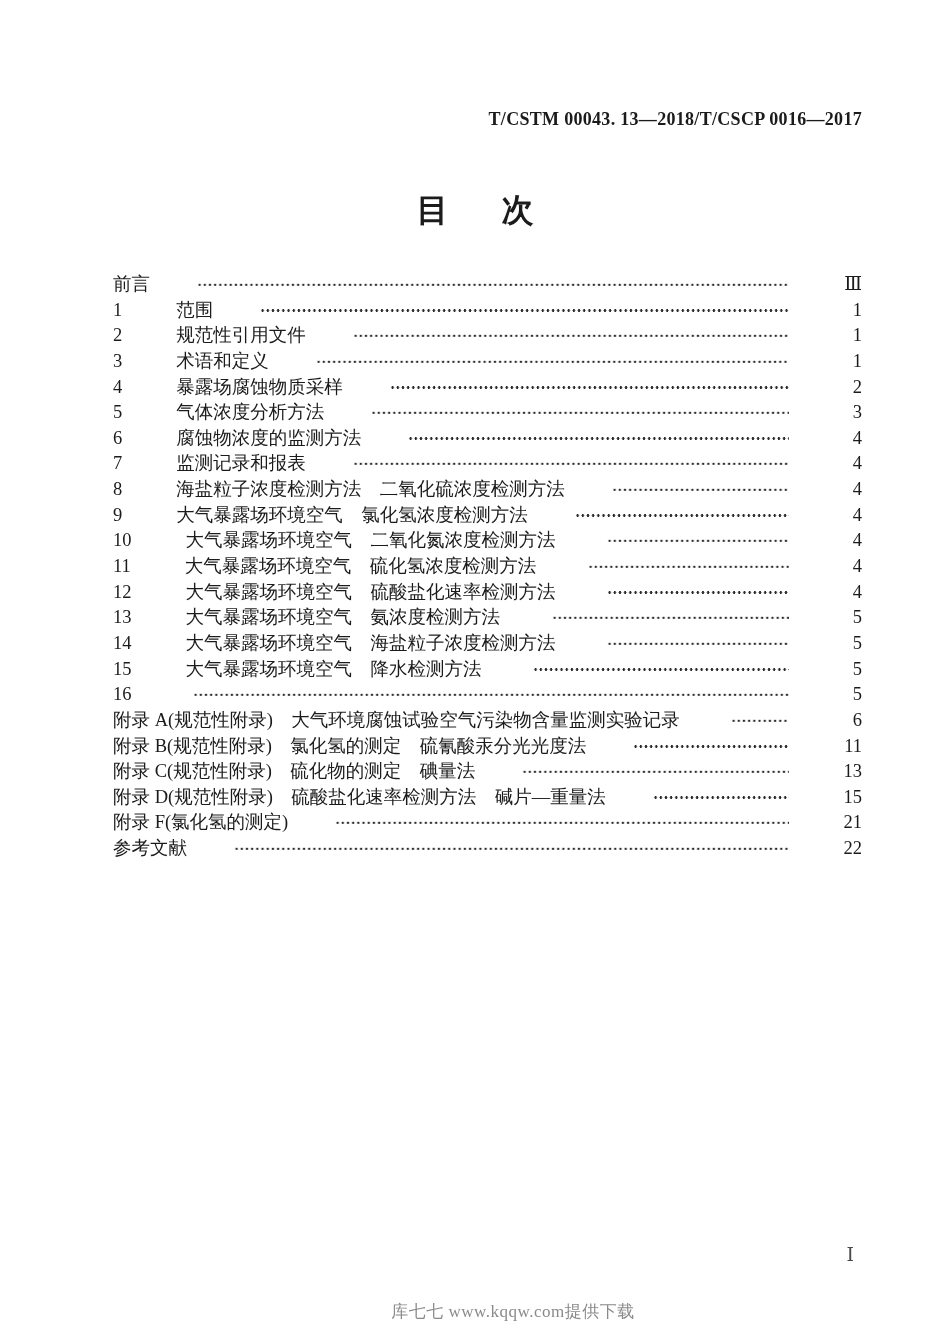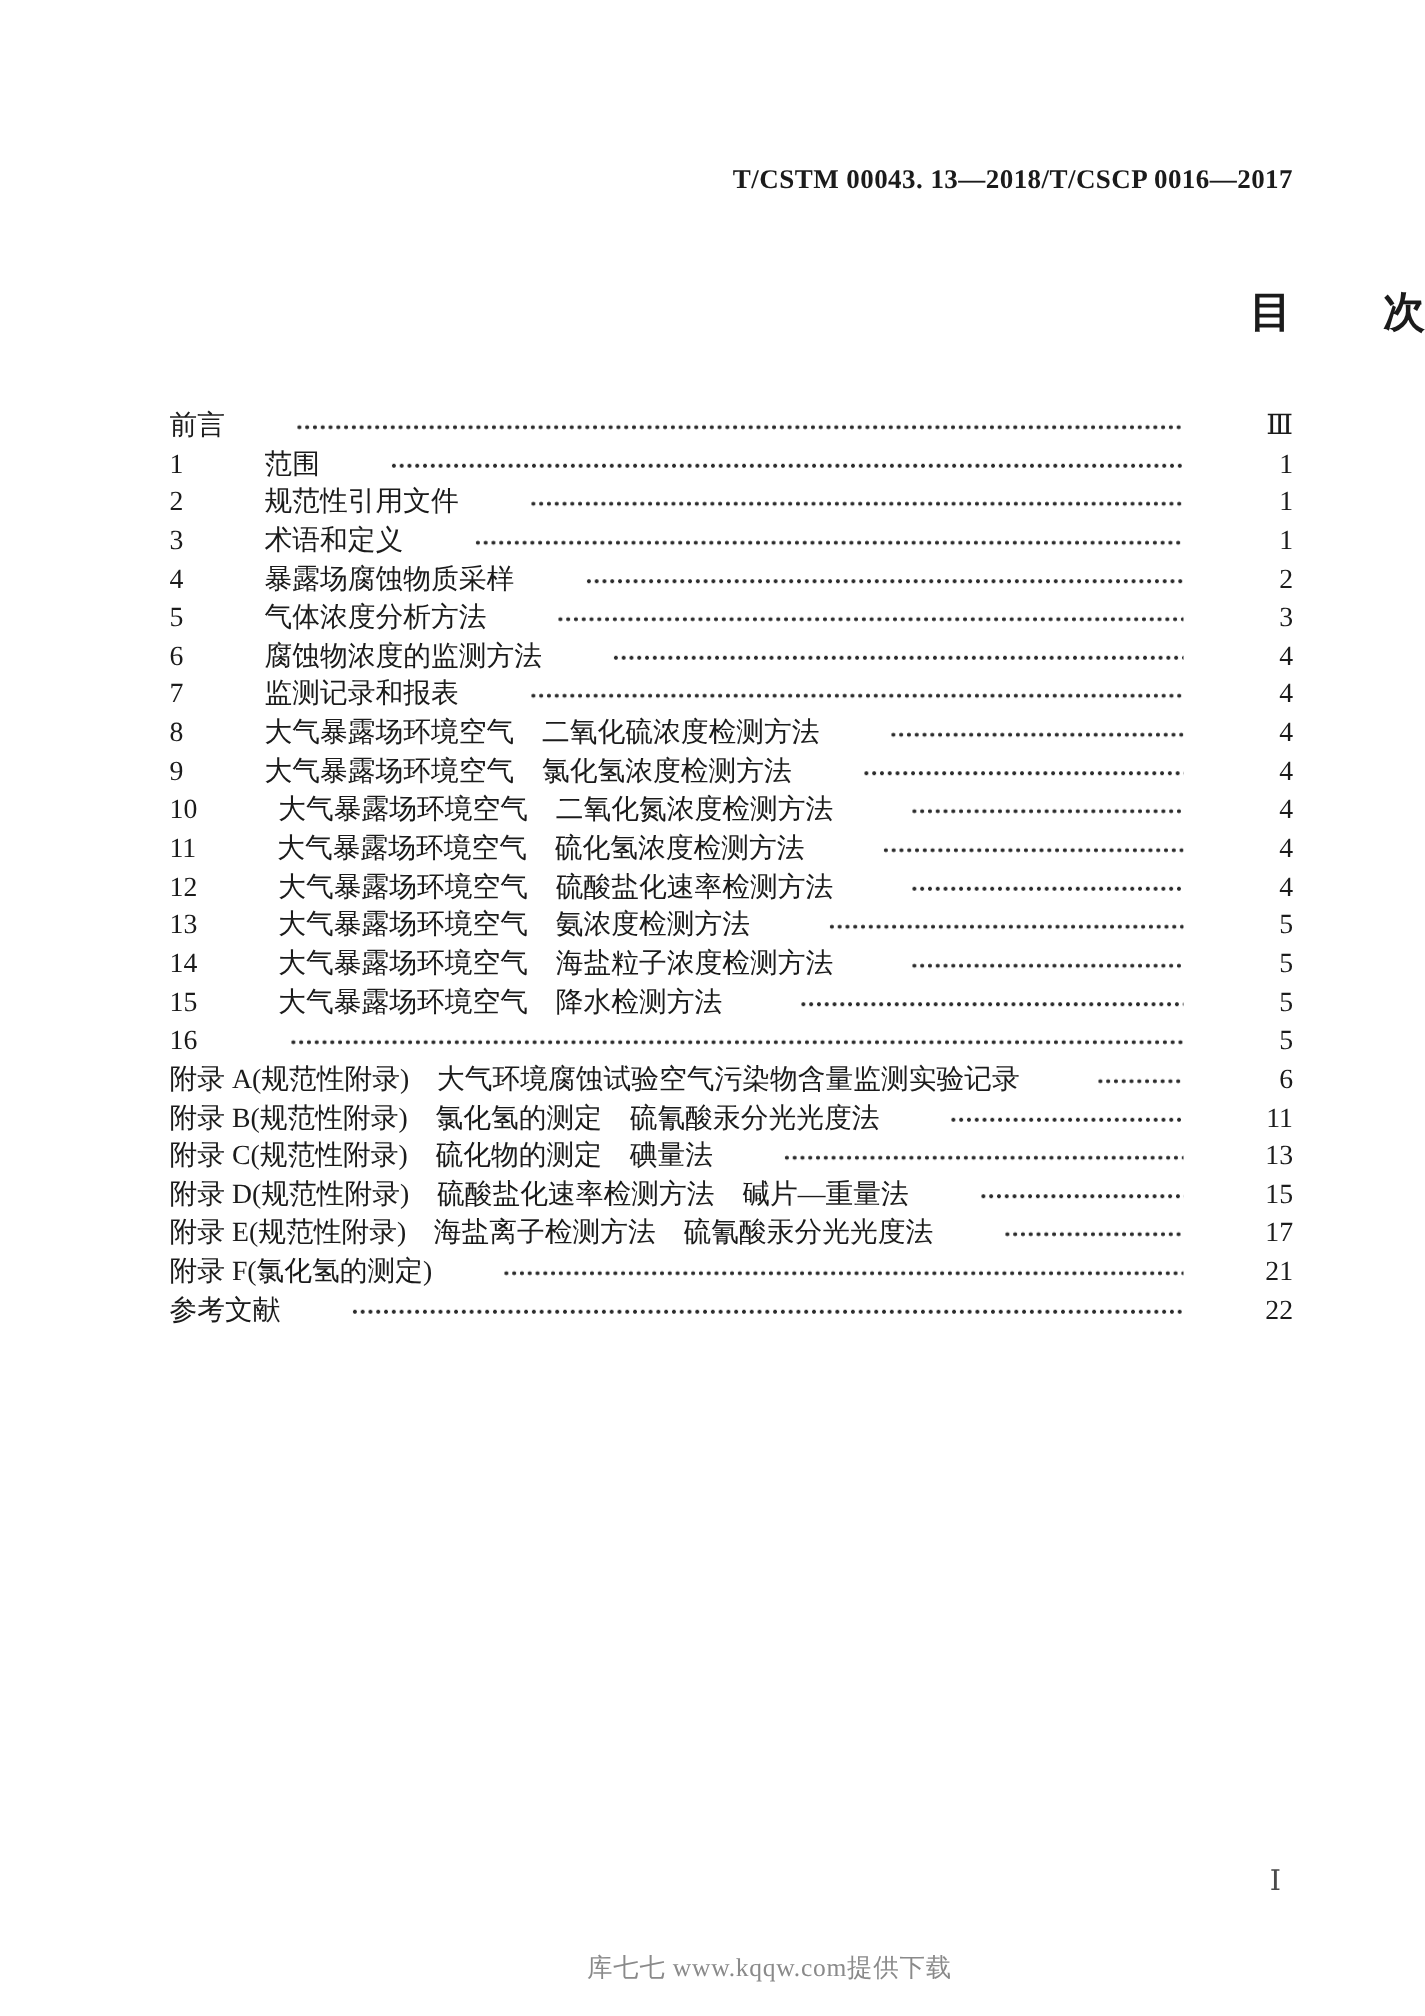--- a/index.html
+++ b/index.html
@@ -23,23 +23,23 @@
     font-size: 18px;
     font-weight: 700;
     letter-spacing: 0.3px;
     white-space: pre;
   }
   .doc-title {
     position: absolute;
     top: 189px;
     left: 0;
     width: 100%;
-    text-align: right;
-    font-family: Liberation Mono, monospace;
-    font-size: 28px;
+    text-align: center;
+    font-family: Liberation Sans, sans-serif;
+    font-size: 32px;
     font-weight: 700;
     word-spacing: 44px;
     white-space: pre;
   }
   .toc {
     position: absolute;
     left: 113px;
     right: 88px;
     top: 272px;
   }
@@ -144,21 +144,21 @@
         <span class="toc-page">4</span>
       </div>
     <div class="toc-row">
         <span class="toc-num">7</span>
         <span class="toc-title">监测记录和报表</span>
         <span class="toc-leader"></span>
         <span class="toc-page">4</span>
       </div>
     <div class="toc-row">
         <span class="toc-num">8</span>
-        <span class="toc-title">大气暴露场环境空气　二氧化硫浓度检测方法</span>
+        <span class="toc-title">海盐粒子浓度检测方法　二氧化硫浓度检测方法</span>
         <span class="toc-leader"></span>
         <span class="toc-page">4</span>
       </div>
     <div class="toc-row">
         <span class="toc-num">9</span>
         <span class="toc-title">大气暴露场环境空气　氯化氢浓度检测方法</span>
         <span class="toc-leader"></span>
         <span class="toc-page">4</span>
       </div>
     <div class="toc-row">
@@ -216,25 +216,20 @@
         <span class="toc-title">附录 C(规范性附录)　硫化物的测定　碘量法</span>
         <span class="toc-leader"></span>
         <span class="toc-page">13</span>
       </div>
     <div class="toc-row">
         <span class="toc-title">附录 D(规范性附录)　硫酸盐化速率检测方法　碱片—重量法</span>
         <span class="toc-leader"></span>
         <span class="toc-page">15</span>
       </div>
     <div class="toc-row">
-        <span class="toc-title">附录 E(规范性附录)　海盐离子检测方法　硫氰酸汞分光光度法</span>
-        <span class="toc-leader"></span>
-        <span class="toc-page">17</span>
-      </div>
-    <div class="toc-row">
         <span class="toc-title">附录 F(氯化氢的测定)</span>
         <span class="toc-leader"></span>
         <span class="toc-page">21</span>
       </div>
     <div class="toc-row">
         <span class="toc-title">参考文献</span>
         <span class="toc-leader"></span>
         <span class="toc-page">22</span>
       </div>
   </div>

